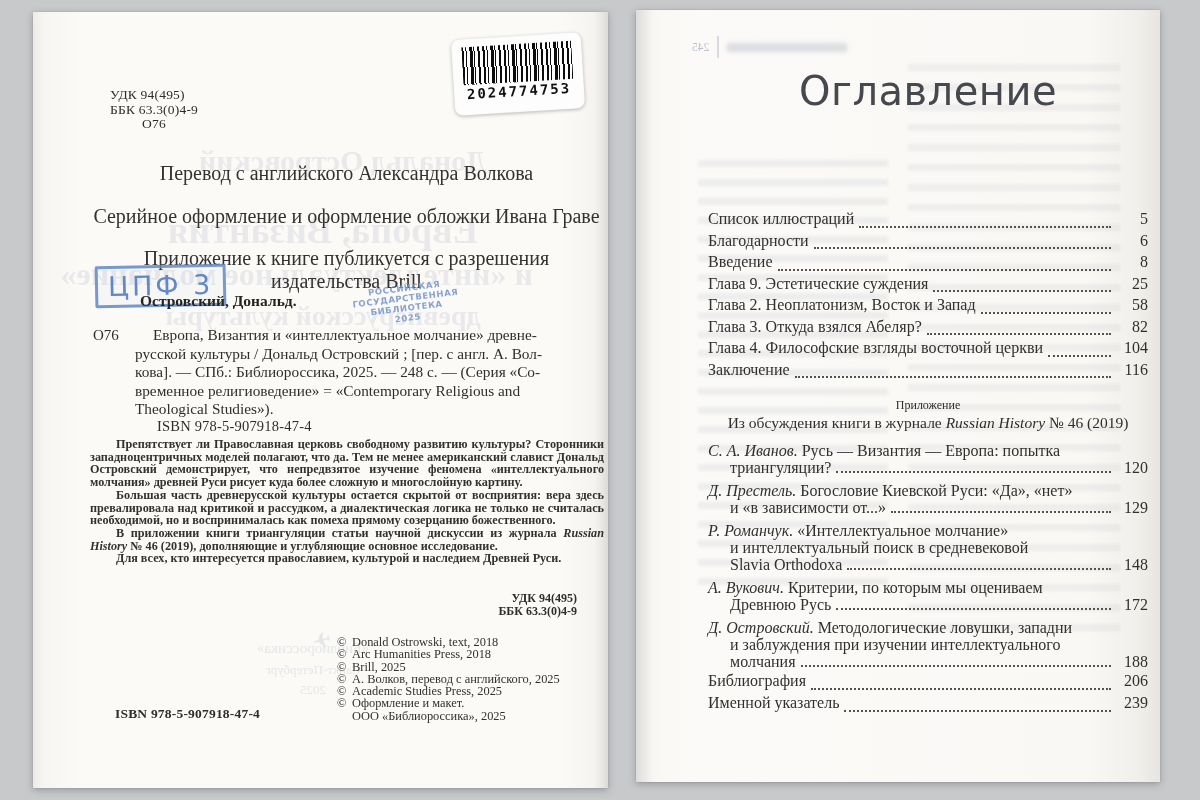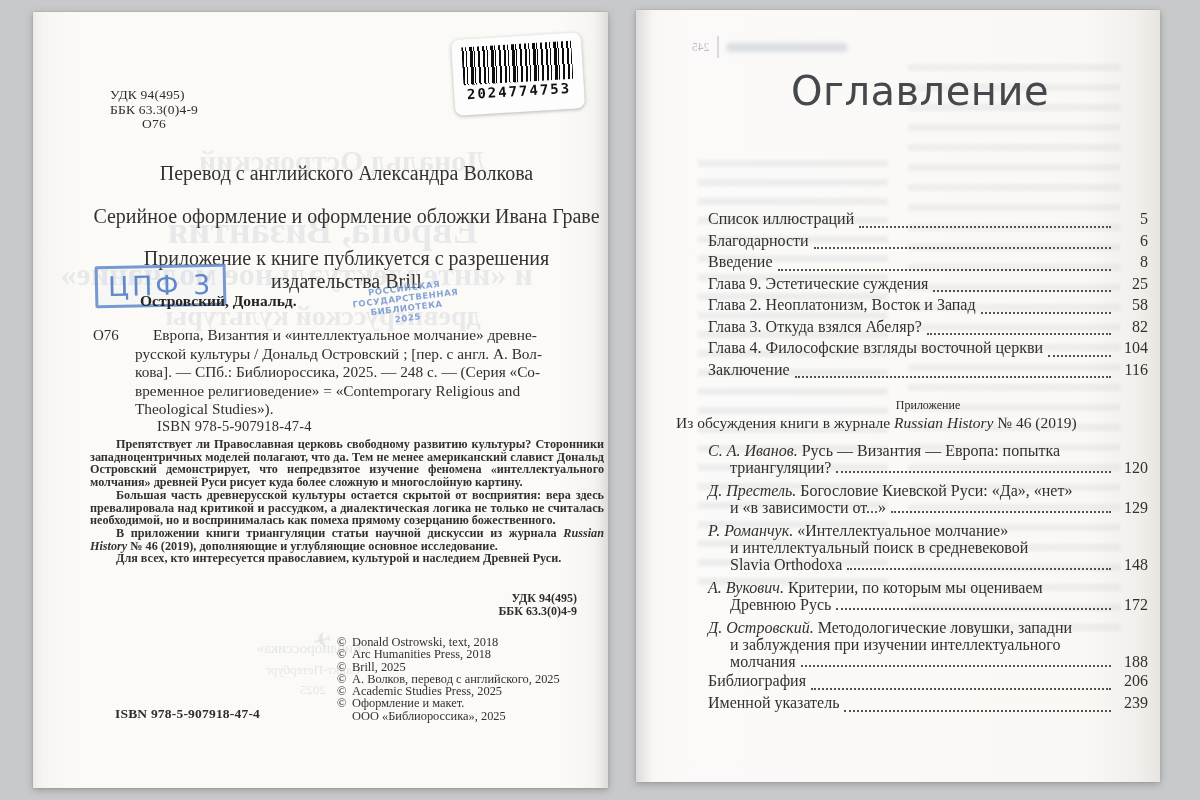--- a/index.html
+++ b/index.html
@@ -67,29 +67,29 @@
   .annotation p { margin:0; text-indent:26px;font-weight:bold; }
 
   .udk-right { right:31px; top:580px; text-align:right; font-weight:600; font-size:12px; line-height:13px; }
 
   .copyrights { left:304px; top:624px; font-size:12.4px; line-height:12.3px; color:#33312d; }
   .c-row { display:flex; }
   .c-sym { width:15px; flex:0 0 15px; }
   .isbn-bottom { left:82px; top:694px; font-weight:700; font-size:13.5px; letter-spacing:.2px; }
 
   
-  .rp-title { left:64px; top:58px; width:440px; text-align:center; font:400 40px "DejaVu Sans", sans-serif; color:#45484c; letter-spacing:.5px; }
+  .rp-title { left:72px; top:58px; width:440px; text-align:center; font:400 40px "DejaVu Sans", sans-serif; color:#45484c; letter-spacing:.5px; }
 
   .toc { left:72px; top:200px; width:440px; font-size:16px; color:#31302d; }
   .toc-row { display:flex; align-items:baseline; height:21.5px; }
   .leader { flex:1; margin:0 5px 4px; border-bottom:2px dotted #55524e; align-self:flex-end; }
   .pg { flex:0 0 32px; text-align:right; }
 
   .appendix-heading { left:72px; top:388px; width:440px; text-align:center; font-size:12px; color:#2f2d2a; }
-  .appendix-sub { left:40px; top:404px; width:504px; text-align:left; font-size:15.5px; color:#2f2d2a; }
+  .appendix-sub { left:40px; top:404px; width:504px; text-align:center; font-size:15.5px; color:#2f2d2a; }
 
   .appendix { left:72px; top:432px; width:440px; font-size:16px; line-height:17.4px; color:#31302d; }
   .app-entry { margin-bottom:5px; }
   .app-line.cont { padding-left:22px; }
   .app-line.dots { display:flex; align-items:baseline; }
   .app-author { font-style:italic; }
 
   .back-list { left:72px; top:662px; width:440px; font-size:16px; color:#31302d; }
   .back-list .toc-row { height:22px; }
 

